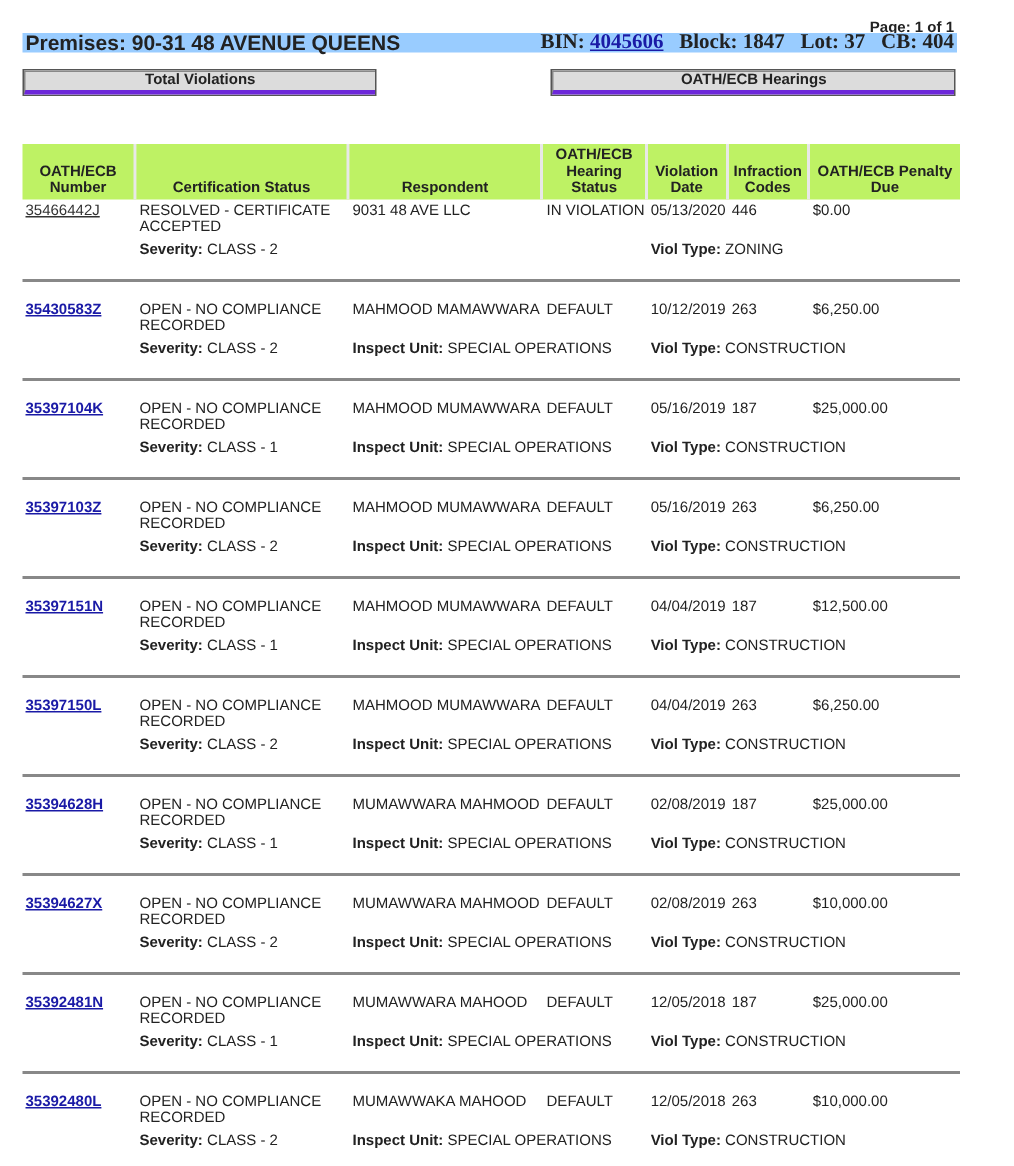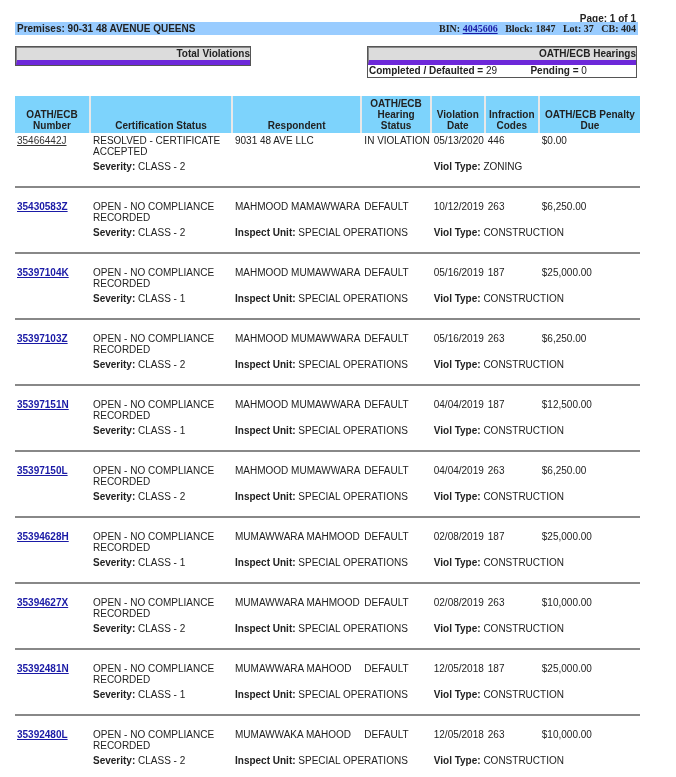--- a/index.html
+++ b/index.html
@@ -1,29 +1,29 @@
 <!DOCTYPE html>
 <html><head>
 <meta charset="utf-8">
 <style>
   html, body { margin:0; padding:0; background:#ffffff; }
   body { width:676px; height:777px; overflow:hidden; font-family:"Liberation Sans", sans-serif; font-size:10px; color:#222; position:relative; }
   .page-num { position:absolute; top:13px; right:40px; font-weight:bold; font-size:10px; color:#222;padding-left:32px; }
-  .premises-bar { position:absolute; top:22px; left:15px; width:623px; height:13px; background:#99ccff; font-weight:bold; font-size:10px; line-height:13px; }
+  .premises-bar { position:absolute; top:22px; left:15px; width:623px; height:13px; background:#99ccff; font-weight:bold; font-size:14px; line-height:13px; }
   .premises-bar .left { position:absolute; left:2px; top:0; }
   .premises-bar .right { position:absolute; right:2px; top:0; white-space:pre;font-family:Liberation Serif, serif; }
   .premises-bar a { color:#1a1aa6; text-decoration:underline; }
   .summary-box { position:absolute; top:46px; border:1px solid #555; font-size:10px; }
-  .summary-box .hd { background:#dcdcdc; text-align:right; font-weight:bold; border-bottom:5px solid #6d28d9; height:12px; line-height:12px; border-top:1px solid #888; border-left:1px solid #888; }
+  .summary-box .hd { background:#dcdcdc; text-align:center; font-weight:bold; border-bottom:3px solid #6d28d9; height:12px; line-height:12px; border-top:1px solid #888; border-left:1px solid #888; }
   .summary-box .bd { height:12px; line-height:12px; padding-left:1px; background:#fff; white-space:pre; font-weight:bold; }
   .summary-box .bd .v { font-weight:normal; }
   .box-left { left:15px; width:234px; }
   .box-right { left:367px; width:268px; }
   table.viol { position:absolute; top:96px; left:15px; width:625px; border-collapse:separate; border-spacing:0; font-size:10px; }
-  table.viol th { background:#7dd3fc; font-weight:bold; text-align:center; vertical-align:bottom; padding:2px 2px 2px 2px; line-height:11px; border-right:2px solid #e8e8e8; }
+  table.viol th { background:#bef264; font-weight:bold; text-align:center; vertical-align:bottom; padding:2px 2px 2px 2px; line-height:11px; border-right:2px solid #e8e8e8; }
   table.viol th:last-child { border-right:none;margin-top:20px; }
   table.viol td { vertical-align:top; padding:0 2px; line-height:11px; }
   .c1 { width:70px; }
   .c2 { width:136px;margin-left:48px; }
   .c3 { width:95px; }
   .c4 { width:60px; }
   .c5 { width:47px; }
   .c6 { width:48px;margin-top:28px; }
   .c7 { width:auto; }
   tr.main td { padding-top:5px; }
@@ -45,21 +45,20 @@
   <span class="left">Premises: 90-31 48 AVENUE QUEENS</span>
   <span class="right"><span>BIN: </span><a href="#">4045606</a>   <span>Block: 1847</span>   <span>Lot: 37</span>   <span>CB: 404</span></span>
 </div>
 
 <div class="summary-box box-left">
   <div class="hd">Total Violations</div>
 </div>
 
 <div class="summary-box box-right">
   <div class="hd">OATH/ECB Hearings</div>
-  <div class="bd"><span>Completed / Defaulted = </span><span class="v">29</span>            <span>Pending = </span><span class="v">0</span></div>
 </div>
 
 <table class="viol">
   <thead>
     <tr>
       <th class="c1">OATH/ECB Number</th>
       <th class="c2">Certification Status</th>
       <th class="c3">Respondent</th>
       <th class="c4">OATH/ECB Hearing Status</th>
       <th class="c5">Violation Date</th>

